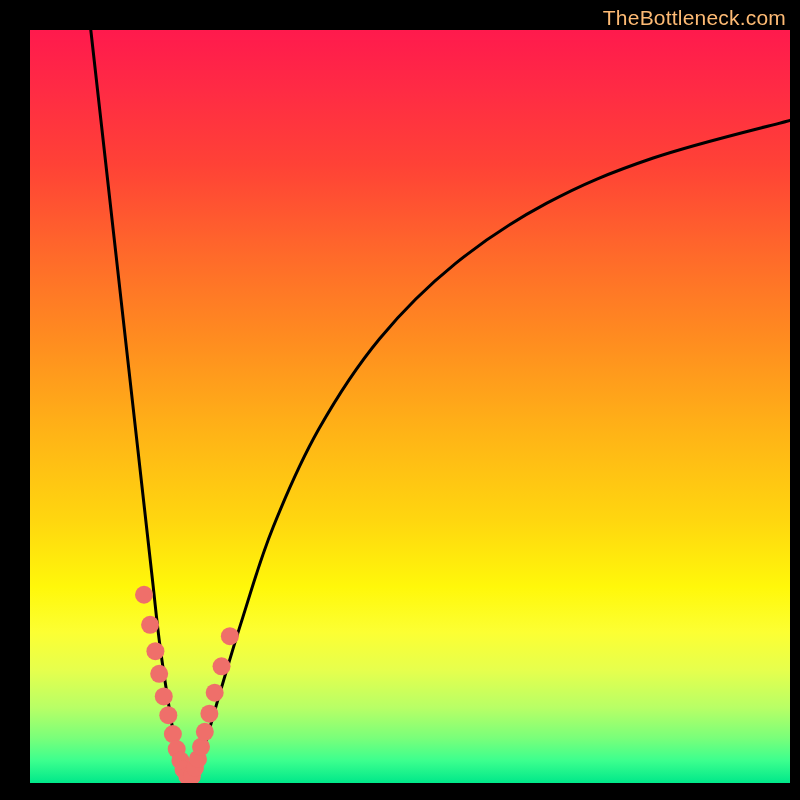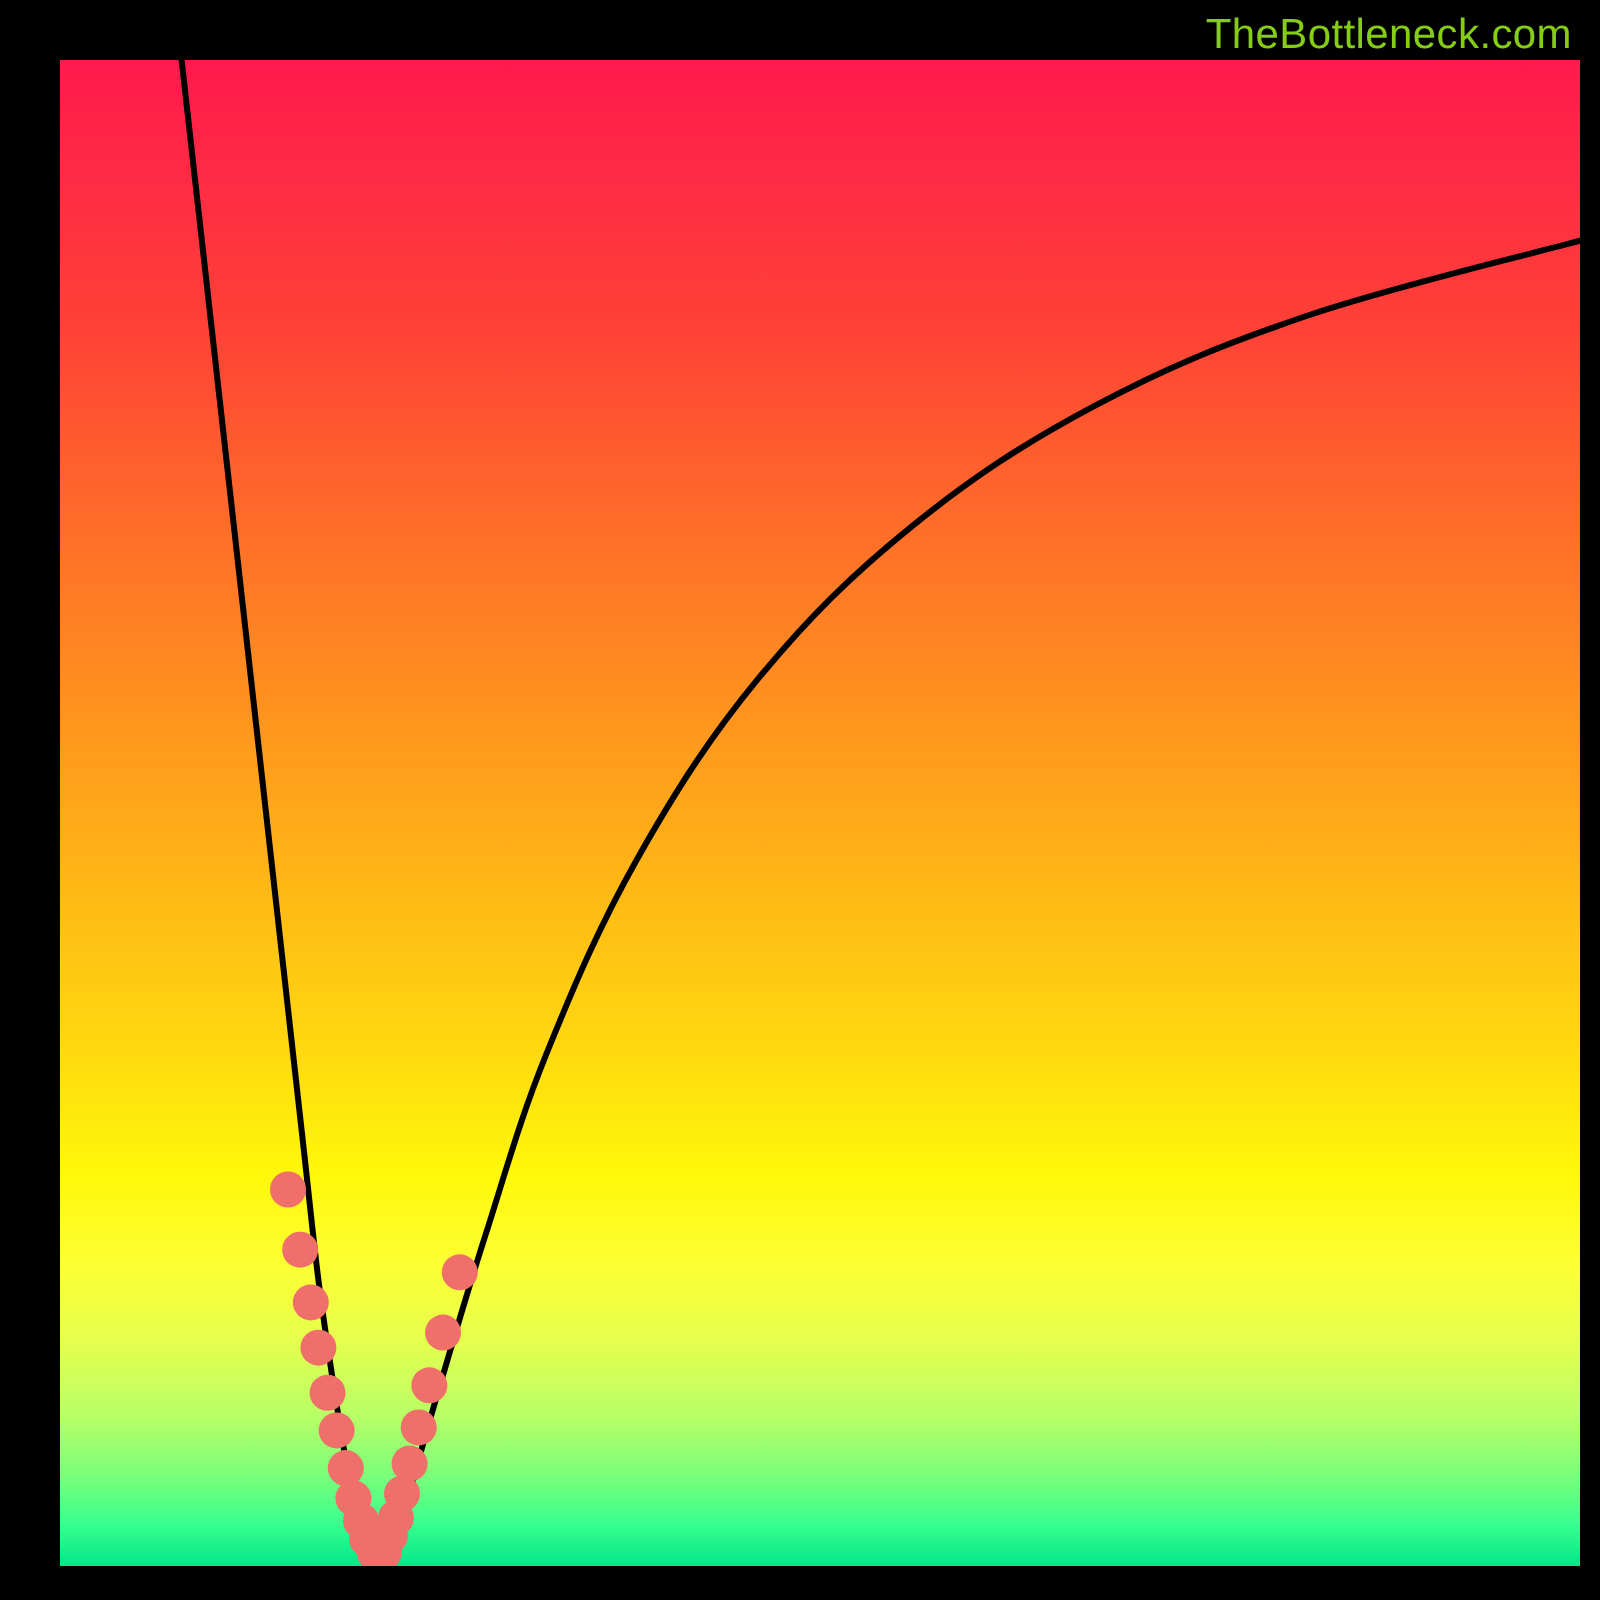--- a/index.html
+++ b/index.html
@@ -39,21 +39,21 @@
       #3dff8e 97%,
       #00e88a 100%
     );
   }
   .watermark {
     position: absolute;
     top: 6px;
     right: 14px;
     font-size: 21px;
     font-weight: 500;
-    color: #84cc16;
+    color: #fdba74;
     letter-spacing: 0.2px;
     user-select: none;
   }
   svg.curves {
     position: absolute;
     left: 0;
     top: 0;
     width: 760px;
     height: 753px;
   }

